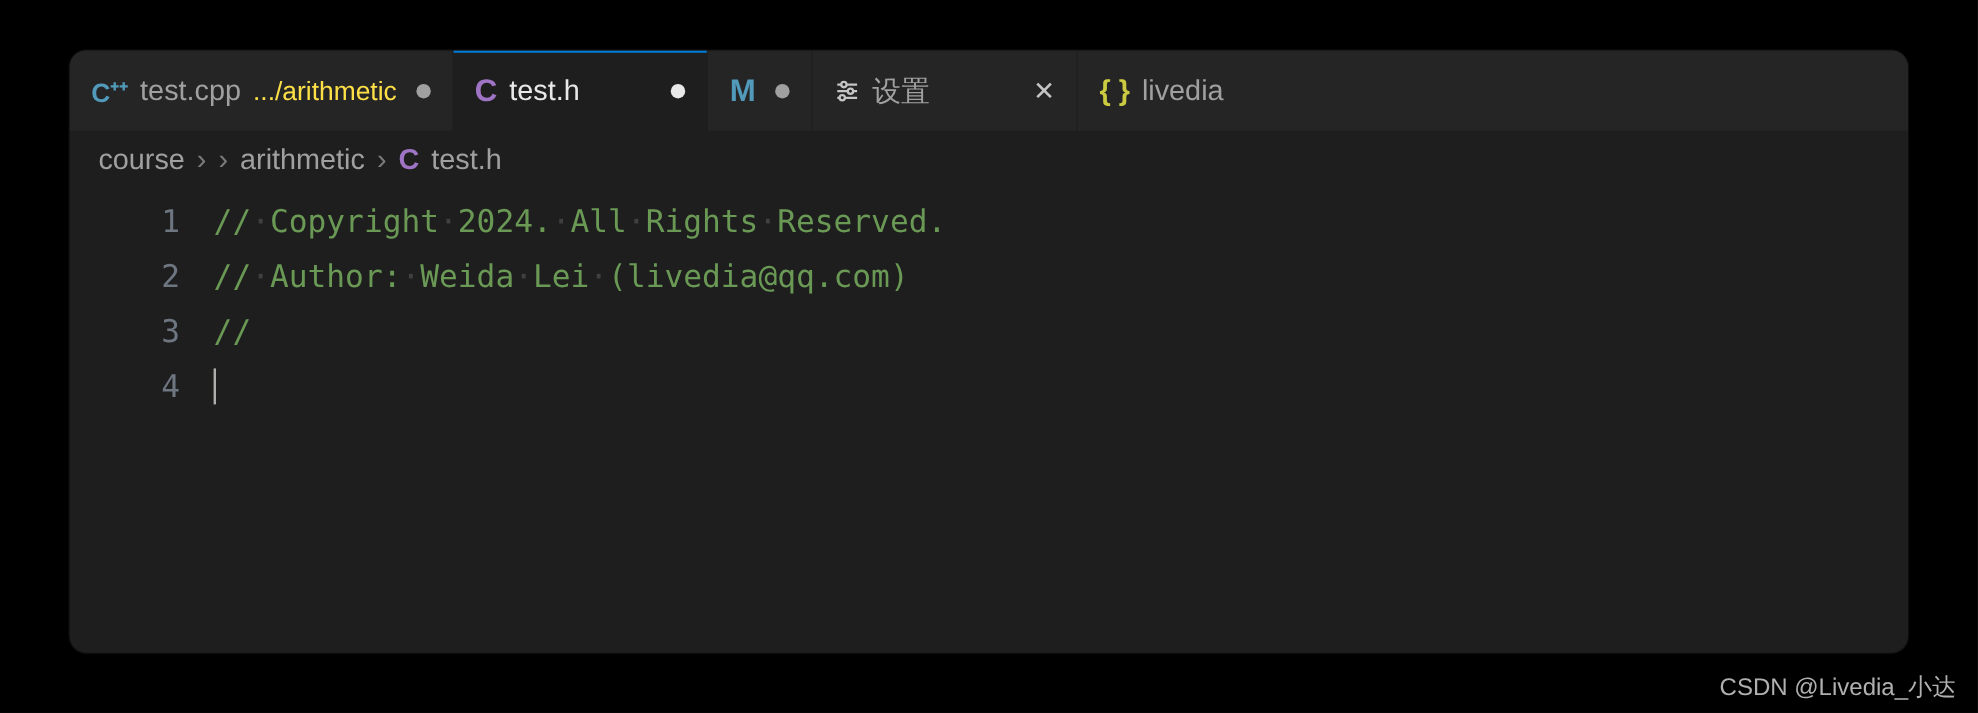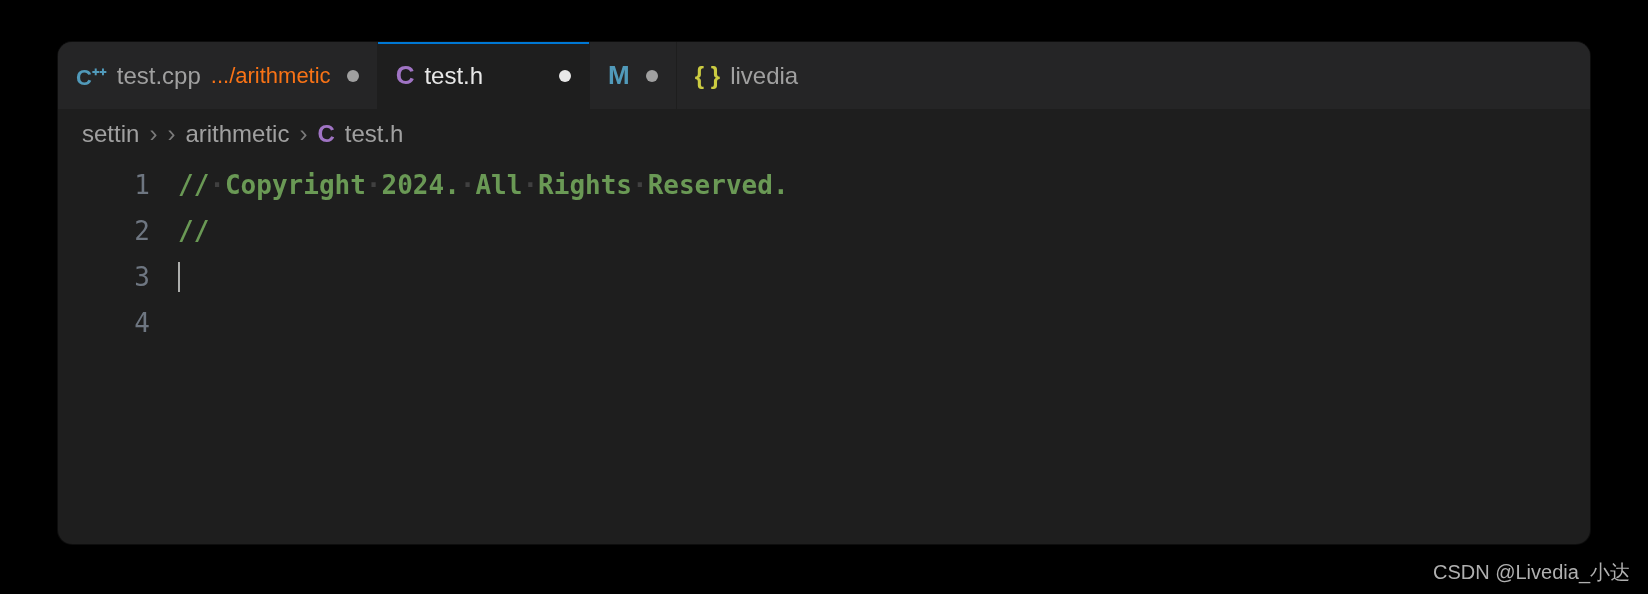--- a/index.html
+++ b/index.html
@@ -48,21 +48,21 @@
       content: "";
       position: absolute;
       top: 0; left: 0; right: 0;
       height: 2px;
       background: #0078d4;
     }
     .tab-icon-cpp { color: #519aba; font-weight: bold; font-size: 22px; }
     .tab-icon-c { color: #a074c4; font-weight: bold; font-size: 26px; }
     .tab-icon-m { color: #519aba; font-weight: bold; font-size: 26px; }
     .tab-icon-braces { color: #cbcb41; font-weight: bold; font-size: 24px; }
-    .tab-desc { color: #f97316; font-size: 22px; }
+    .tab-desc { color: #fde047; font-size: 22px; }
     .dirty-dot { width: 12px; height: 12px; border-radius: 50%; background: #e8e8e8; margin-left: 6px; }
     .tab.inactive .dirty-dot { background: #a0a0a0; }
     .close-x { color: #c5c5c5; font-size: 22px; margin-left: 6px; }
     .breadcrumbs {
       display: flex;
       align-items: center;
       padding: 10px 24px 8px 24px;
       gap: 10px;
       color: #a0a0a0;
       font-size: 24px;
@@ -78,21 +78,21 @@
       padding-top: 6px;
     }
     .gutter {
       width: 120px;
       text-align: right;
       color: #6e7681;
       padding: 0 28px 0 0;
       user-select: none;
     }
     .code { flex: 1; color: #d4d4d4; }
-    .comment { color: #6a9955; font-weight: bold; }
+    .comment { color: #6a9955; }
     .code-line { white-space: pre; height: 46px; }
     .ws { color: #404040; }
     .cursor {
       display: inline-block;
       width: 2px; height: 30px;
       background: #aeafad;
       vertical-align: middle;
       position: relative;
       top: -2px;
     }
@@ -126,47 +126,63 @@
       <span>test.h</span>
       <span style="width:50px"></span>
       <span class="dirty-dot"></span>
     </div>
 
     <div class="tab inactive">
       <span class="tab-icon-m">M</span>
       <span class="dirty-dot"></span>
     </div>
 
+    <div class="tab inactive">
+      <span class="sliders-icon">
+        <svg width="22" height="22" viewBox="0 0 16 16" fill="none" stroke="#c5c5c5" stroke-width="1.4">
+          <line x1="2" y1="4" x2="14" y2="4"></line>
+            <circle cx="6" cy="4" r="1.6" fill="#1e1e1e"></circle>
+          <line x1="2" y1="8" x2="14" y2="8"></line>
+            <circle cx="10" cy="8" r="1.6" fill="#1e1e1e"></circle>
+          <line x1="2" y1="12" x2="14" y2="12"></line>
+            <circle cx="5" cy="12" r="1.6" fill="#1e1e1e"></circle>
+        </svg>
+      </span>
+      <span>设置</span>
+      <span style="width:60px"></span>
+      <span class="close-x">✕</span>
+    </div>
 
     <div class="tab inactive" style="border-right:none;">
       <span class="tab-icon-braces">{ }</span>
       <span>livedia</span>
     </div>
 
   </div>
 
   <div class="breadcrumbs">
-    <span>settin</span>
+    <span>course</span>
     <span class="crumb-sep">›</span>
     <span class="crumb-sep">›</span>
     <span>arithmetic</span>
     <span class="crumb-sep">›</span>
     <span class="crumb-icon-c">C</span>
     <span>test.h</span>
   </div>
 
   <div class="editor-body">
     <div class="gutter">
       <div>1</div>
       <div>2</div>
       <div>3</div>
       <div>4</div>
     </div>
     <div class="code">
       <div class="code-line"><span class="comment">//<span class="ws">·</span>Copyright<span class="ws">·</span>2024.<span class="ws">·</span>All<span class="ws">·</span>Rights<span class="ws">·</span>Reserved.</span></div>
+      <div class="code-line"><span class="comment">//<span class="ws">·</span>Author:<span class="ws">·</span>Weida<span class="ws">·</span>Lei<span class="ws">·</span>(livedia@qq.com)</span></div>
       <div class="code-line"><span class="comment">//</span></div>
       <div class="code-line"><span class="cursor"></span></div>
     </div>
   </div>
 
 </div>
 
 <div class="watermark">CSDN @Livedia_小达</div>
 
 </body></html>

